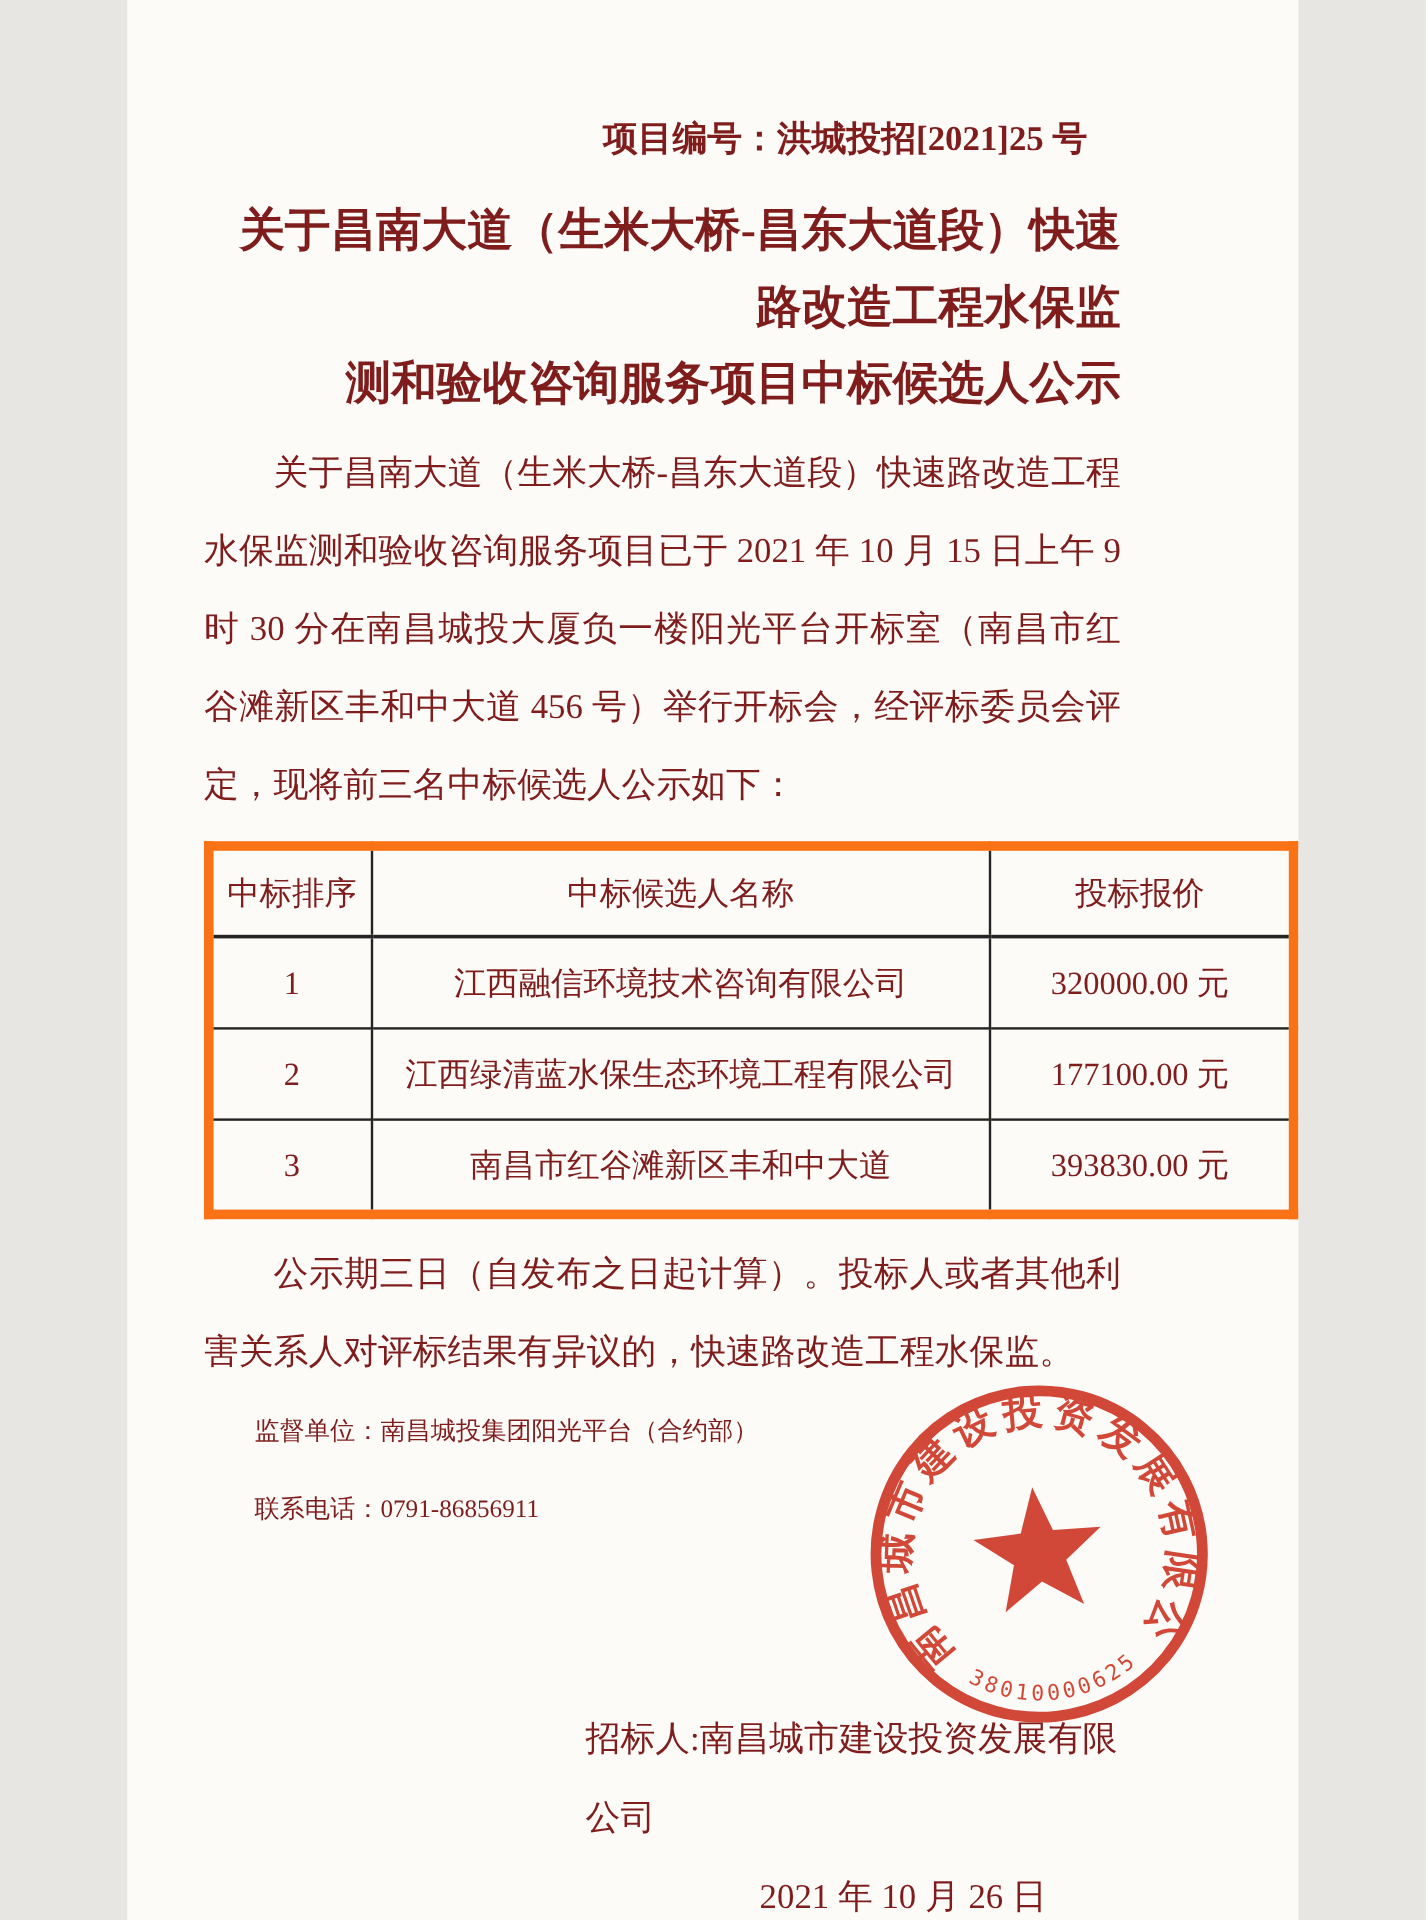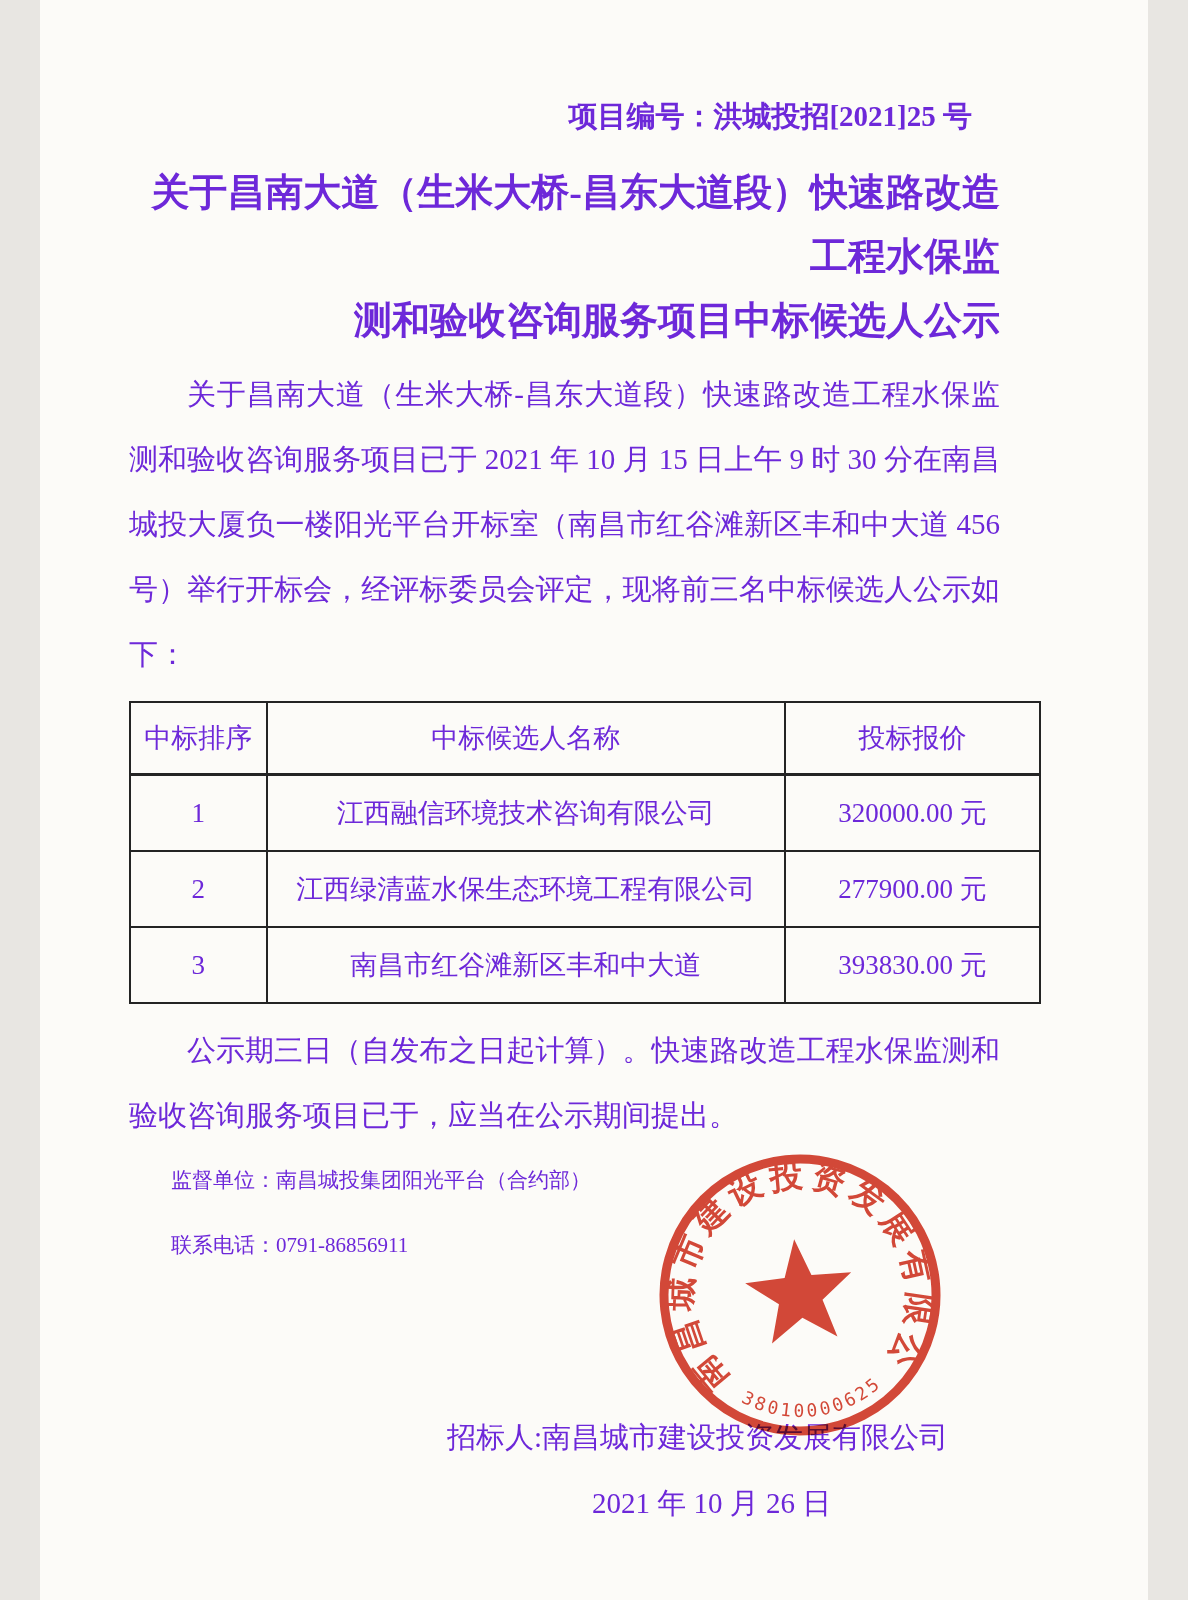--- a/index.html
+++ b/index.html
@@ -1,25 +1,25 @@
 <!DOCTYPE html>
 <html lang="zh"><head>
 <meta charset="utf-8">
 <style>
   html, body { margin: 0; padding: 0; background: #e8e6e2; }
   .page {
     position: relative;
-    width: 1108px;
+    width: 976px;
     height: 1600px;
     margin: 0 auto;
     background: #fcfbf8;
     box-sizing: border-box;
-    padding: 96px 148px 0 89px;
+    padding: 96px 148px 0 64px;
     font-family: "Liberation Serif", "DejaVu Serif", serif;
-    color: #6d28d9;
+    color: #7f1d1d;
     overflow: hidden;
   }
   .doc-number {
     text-align: right;
     padding-right: 28px;
     font-size: 29px;
     font-weight: 700;
     line-height: 40px;
   }
   .title {
@@ -50,21 +50,21 @@
   table.bid-table col.c3 { width: 28%; }
   table.bid-table th, table.bid-table td {
     border: 2px solid #242424;
     text-align: center;
     vertical-align: middle;
     font-weight: 400;
     padding: 0 4px;
   }
   table.bid-table thead th { height: 70px; border-bottom-width: 3px; }
   table.bid-table tbody td { height: 74px; }
-  table.bid-table { border: 1px solid #f97316; }
+  table.bid-table { border: 8px solid #f97316; }
   .plain-line {
     margin: 0;
     font-size: 21px;
     line-height: 65px;
     text-indent: 2em;
   }
   .bidder-line {
     margin: 126px 0 0 0;
     padding-left: 318px;
     font-size: 29px;
@@ -125,31 +125,31 @@
     </thead>
     <tbody>
       <tr>
         <td>1</td>
         <td>江西融信环境技术咨询有限公司</td>
         <td>320000.00 元</td>
       </tr>
       <tr>
         <td>2</td>
         <td>江西绿清蓝水保生态环境工程有限公司</td>
-        <td>277900.00 元</td>
+        <td>177100.00 元</td>
       </tr>
       <tr>
         <td>3</td>
         <td>南昌市红谷滩新区丰和中大道</td>
         <td>393830.00 元</td>
       </tr>
     </tbody>
   </table>
 
-  <p class="body-para notice indent">公示期三日（自发布之日起计算）。快速路改造工程水保监测和验收咨询服务项目已于，应当在公示期间提出。</p>
+  <p class="body-para notice indent">公示期三日（自发布之日起计算）。投标人或者其他利害关系人对评标结果有异议的，快速路改造工程水保监。</p>
 
   <p class="plain-line">监督单位：南昌城投集团阳光平台（合约部）</p>
 
   <p class="plain-line">联系电话：0791-86856911</p>
 
   <p class="bidder-line">招标人:南昌城市建设投资发展有限公司</p>
 
   <p class="date-line">2021 年 10 月 26 日</p>
 
   <div class="seal">

